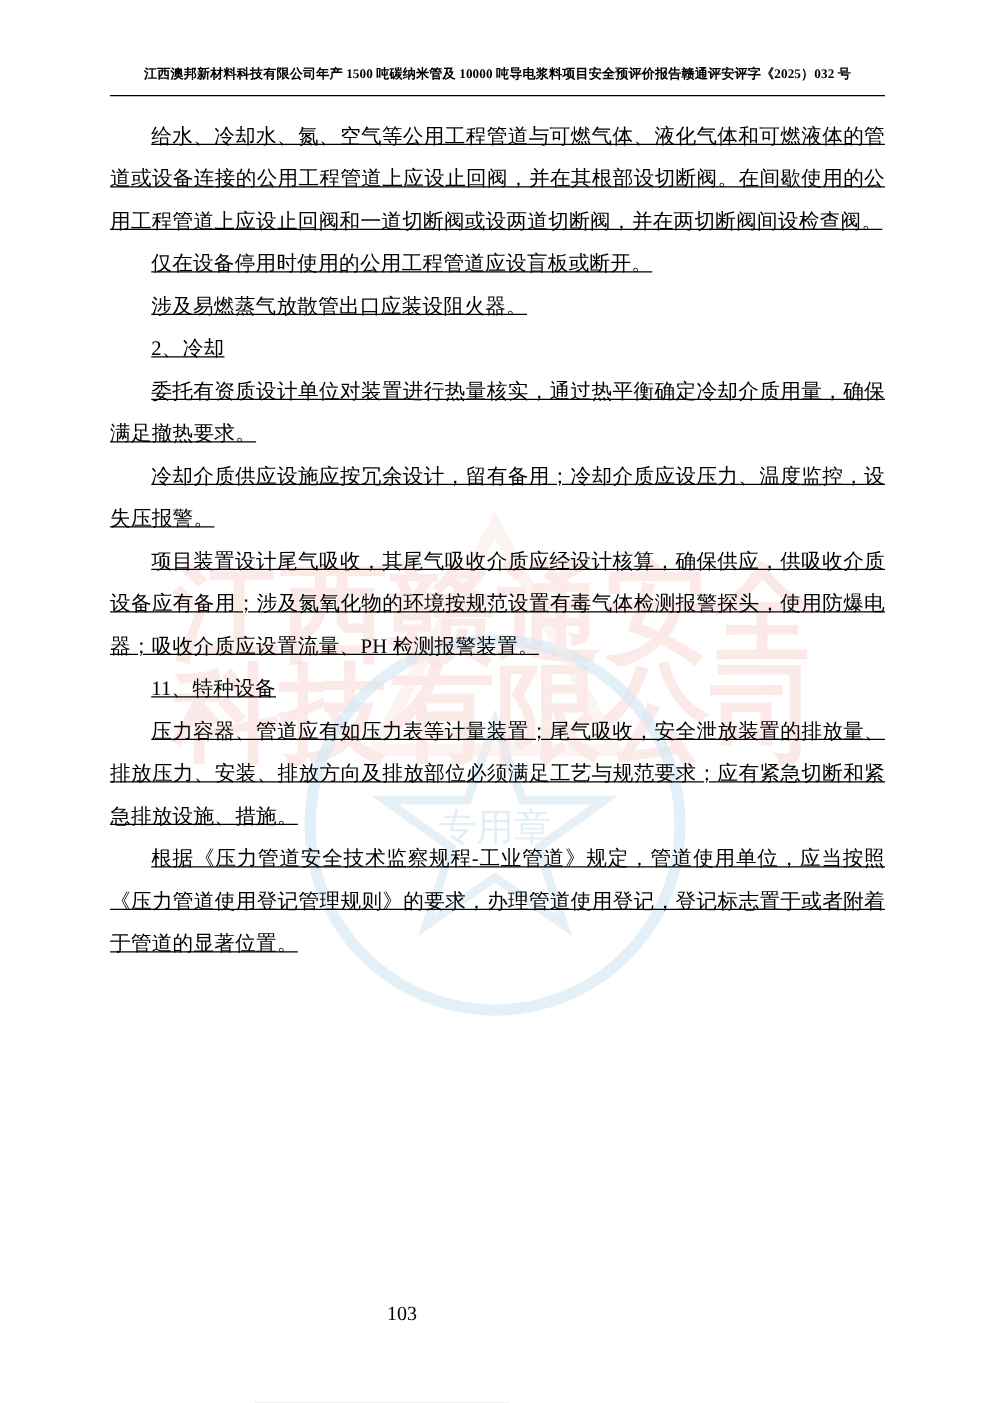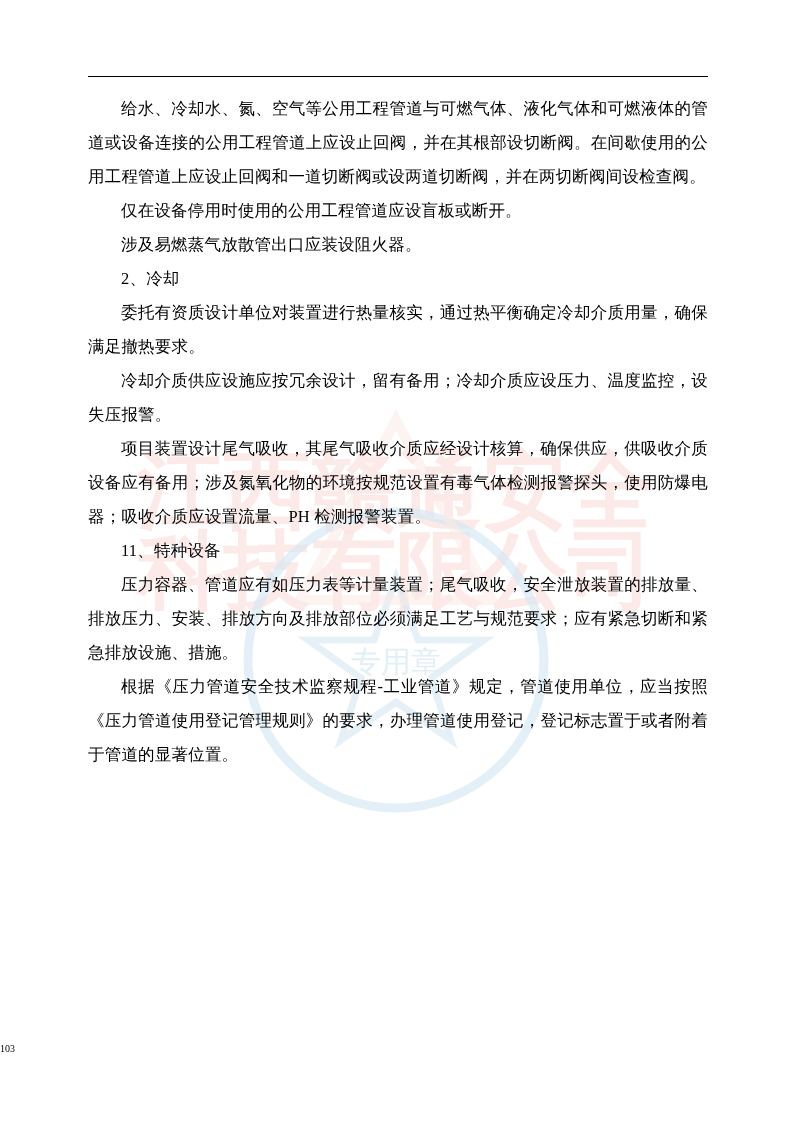--- a/index.html
+++ b/index.html
@@ -61,33 +61,34 @@
     width: 620px;
     z-index: 2;
   }
   p.para {
     margin: 0;
     font-size: 16.5px;
     line-height: 34px;
     text-align: justify;
     text-justify: inter-ideograph;
     letter-spacing: 0.2px;
+    text-decoration: underline;
   }
   p.indent2 {
     text-indent: 33px;
   }
 
   
   .page-number {
     position: absolute;
     left: 0;
     top: 1043px;
     width: 643px;
-    text-align: left;
-    font-size: 10px;
+    text-align: center;
+    font-size: 16px;
     z-index: 3;
   }
 </style>
 </head>
 <body>
 
 <div class="page">
 
   <svg class="watermark" viewBox="0 0 793 1122" xmlns="http://www.w3.org/2000/svg">
     <g opacity="0.33">
@@ -96,20 +97,21 @@
       <text x="396" y="600" text-anchor="middle" font-family="'Liberation Sans', sans-serif" font-size="86" font-weight="bold" fill="#f0a9a0" opacity="0.75">科技有限公司</text>
 
       <circle cx="396" cy="660" r="148" fill="none" stroke="#7fb8d8" stroke-width="9" opacity="0.65"></circle>
       <polygon points="396,578 418,640 484,640 431,678 451,740 396,702 341,740 361,678 308,640 374,640" fill="none" stroke="#7fb8d8" stroke-width="7" opacity="0.6"></polygon>
       <text x="396" y="672" text-anchor="middle" font-family="'Liberation Serif', serif" font-size="30" fill="#7fb8d8" opacity="0.7">专用章</text>
 
       <polygon points="396,420 300,600 492,600" fill="none" stroke="#f3c0b5" stroke-width="10" opacity="0.55"></polygon>
     </g>
   </svg>
 
+  <div class="doc-header">江西澳邦新材料科技有限公司年产 1500 吨碳纳米管及 10000 吨导电浆料项目安全预评价报告赣通评安评字《2025）032 号</div>
   <div class="header-rule"></div>
 
   <div class="body-area">
     <p class="para indent2">给水、冷却水、氮、空气等公用工程管道与可燃气体、液化气体和可燃液体的管道或设备连接的公用工程管道上应设止回阀，并在其根部设切断阀。在间歇使用的公用工程管道上应设止回阀和一道切断阀或设两道切断阀，并在两切断阀间设检查阀。</p>
     <p class="para indent2">仅在设备停用时使用的公用工程管道应设盲板或断开。</p>
     <p class="para indent2">涉及易燃蒸气放散管出口应装设阻火器。</p>
     <p class="para indent2">2、冷却</p>
     <p class="para indent2">委托有资质设计单位对装置进行热量核实，通过热平衡确定冷却介质用量，确保满足撤热要求。</p>
     <p class="para indent2">冷却介质供应设施应按冗余设计，留有备用；冷却介质应设压力、温度监控，设失压报警。</p>
     <p class="para indent2">项目装置设计尾气吸收，其尾气吸收介质应经设计核算，确保供应，供吸收介质设备应有备用；涉及氮氧化物的环境按规范设置有毒气体检测报警探头，使用防爆电器；吸收介质应设置流量、PH 检测报警装置。</p>

